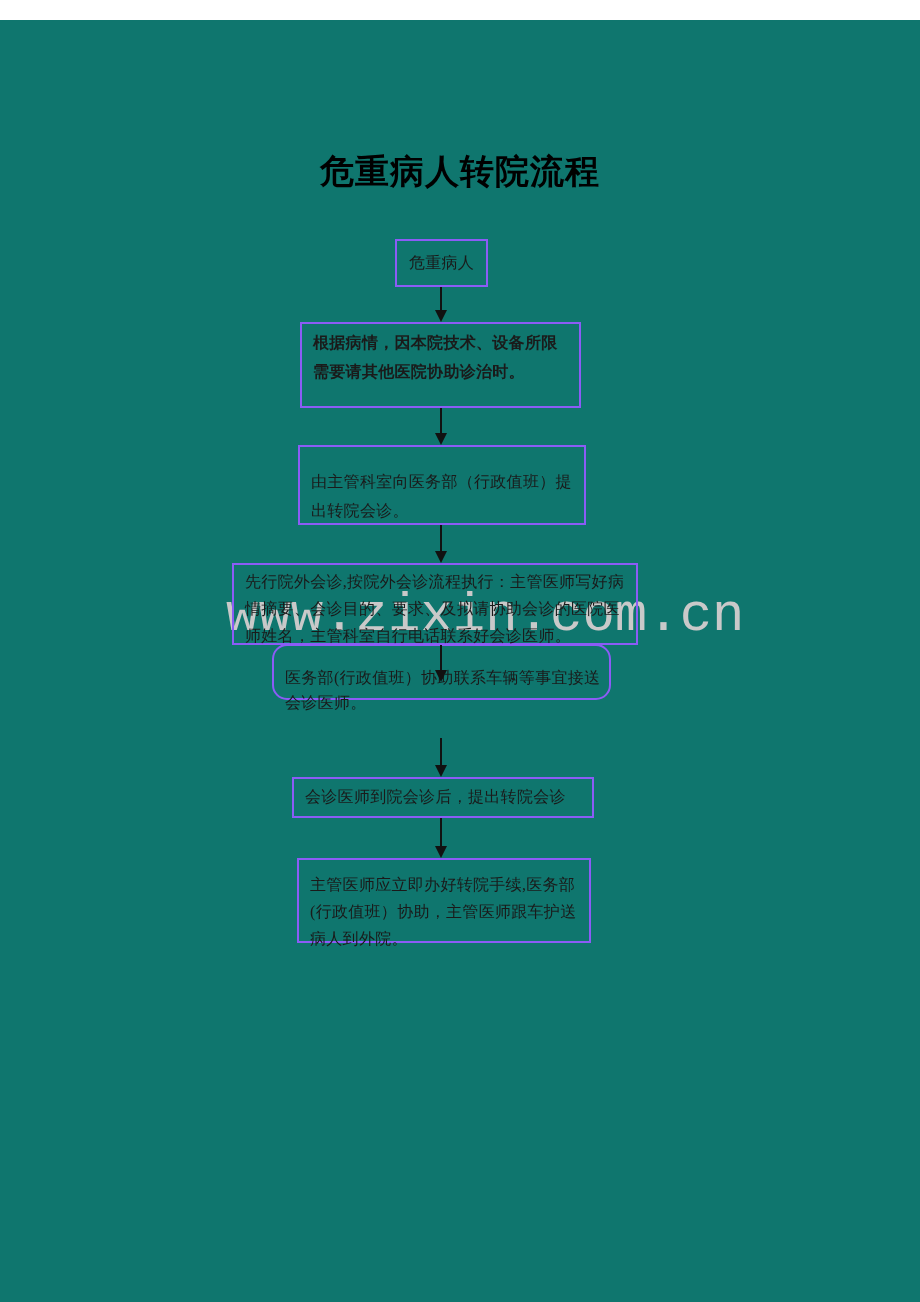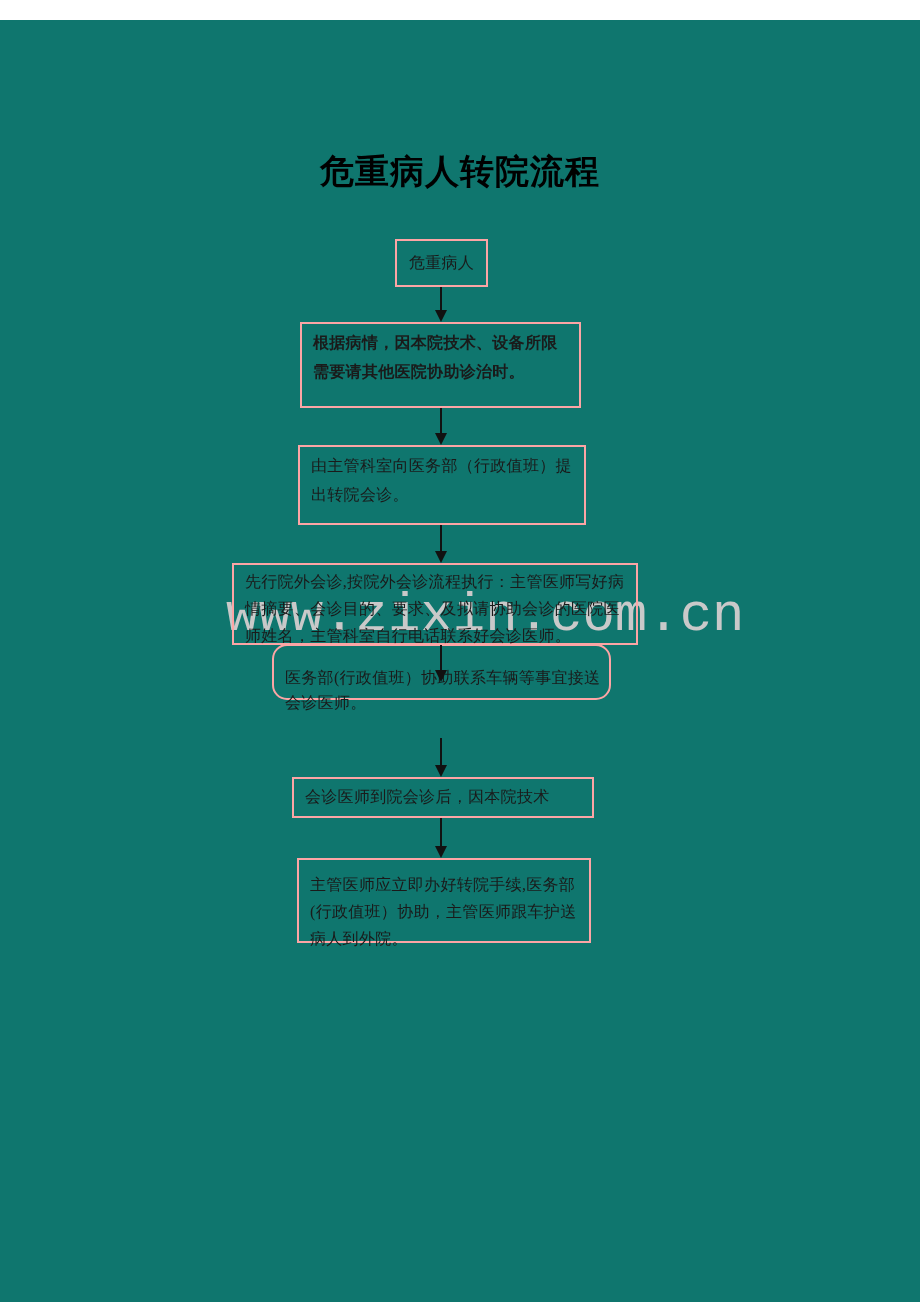--- a/index.html
+++ b/index.html
@@ -20,33 +20,33 @@
     font-family: "Liberation Sans", "DejaVu Sans", sans-serif;
     font-weight: 700;
     font-size: 34px;
     letter-spacing: 1px;
     color: #000000;
     z-index: 10;
   }
   .node {
     position: absolute;
     box-sizing: border-box;
-    border: 2px solid #fca5a5;
+    border: 2px solid #8b5cf6;
     background: transparent;
     color: #1a1a1a;
     font-size: 16px;
     letter-spacing: 0.3px;
     z-index: 10;
   }
   .n1 { left: 395px; top: 219px; width: 93px;  height: 48px;
         display: flex; align-items: center; justify-content: center; }
   .n2 { left: 300px; top: 302px; width: 281px; height: 86px;
         padding: 4px 10px 0 11px; line-height: 29px; font-weight: bold; }
   .n3 { left: 298px; top: 425px; width: 288px; height: 80px;
-        padding: 4px 10px 0 11px; line-height: 29px; }
+        padding: 20px 10px 0 11px; line-height: 29px; }
   .n4 { left: 232px; top: 543px; width: 406px; height: 82px;
         padding: 3px 8px 0 11px;  line-height: 27px; }
   .n5 { left: 272px; top: 624px; width: 339px; height: 56px;
         padding: 19px 8px 0 11px;  line-height: 25px; border-radius: 15px; }
   .n6 { left: 292px; top: 757px; width: 302px; height: 41px;
         display: flex; align-items: center; padding-left: 11px; }
   .n7 { left: 297px; top: 838px; width: 294px; height: 85px;
         padding: 11px 8px 0 11px;  line-height: 27px; }
   .arrow {
     position: absolute;
@@ -107,21 +107,21 @@
     <div class="arrow a3"></div>
 
     <div class="node n4">先行院外会诊,按院外会诊流程执行：主管医师写好病情摘要、会诊目的、要求、及拟请协助会诊的医院医师姓名，主管科室自行电话联系好会诊医师。</div>
 
     <div class="arrow a4"></div>
 
     <div class="node n5">医务部(行政值班）协助联系车辆等事宜接送会诊医师。</div>
 
     <div class="arrow a5"></div>
 
-    <div class="node n6">会诊医师到院会诊后，因本院技术</div>
+    <div class="node n6">会诊医师到院会诊后，提出转院会诊</div>
 
     <div class="arrow a6"></div>
 
     <div class="node n7">主管医师应立即办好转院手续,医务部(行政值班）协助，主管医师跟车护送病人到外院。</div>
 
   </div>
 
   <div class="watermark">www.zixin.com.cn</div>
 
 </div>

